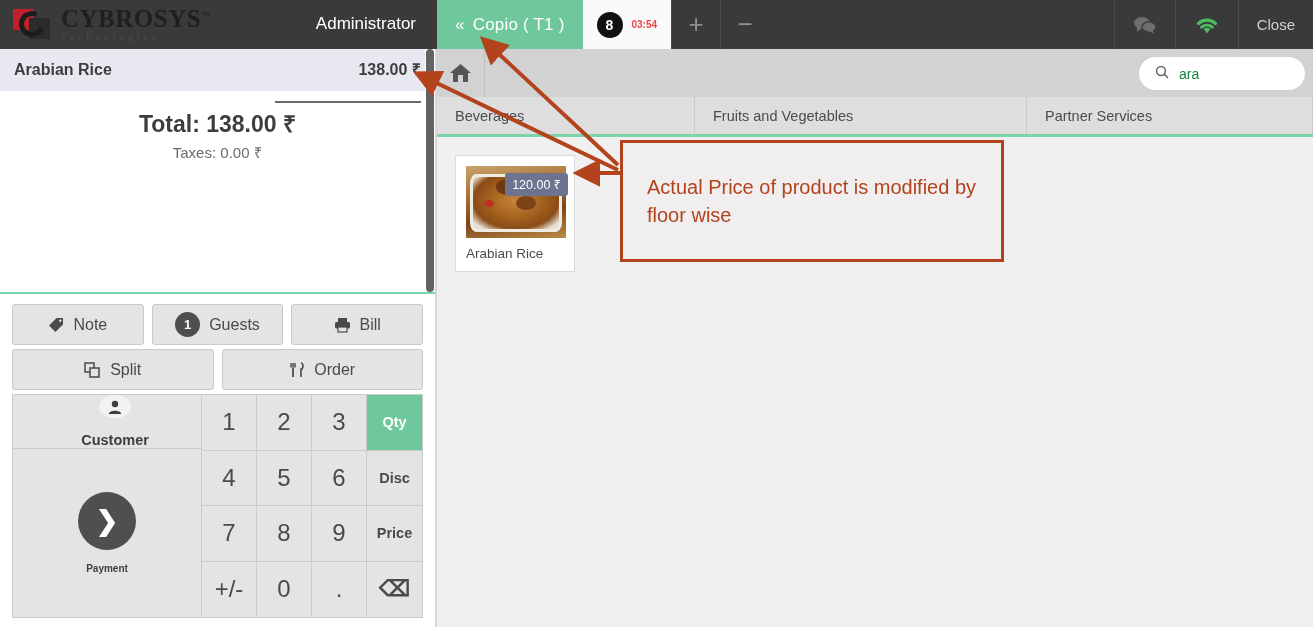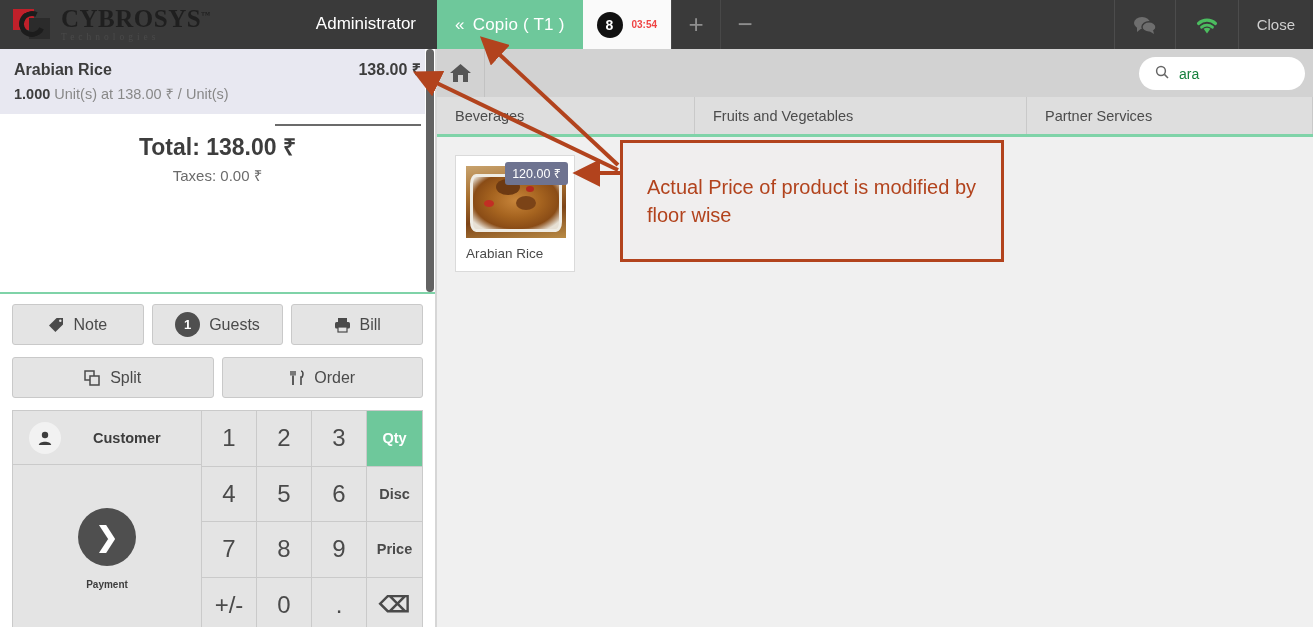--- a/index.html
+++ b/index.html
@@ -96,41 +96,42 @@
     position: absolute; right: 0; top: 0; width: 10px; height: 243px; background: #ffffff;
   }
   .scrollbar-v .thumb {
     position: absolute; right: 1px; top: 0; width: 8px; height: 243px; background: #636363;
     border-radius: 4px;
   }
   .panel-divider { border-top: 2px solid #7fd3a8; }
 
   
   .actions { padding: 10px 12px 0 12px; }
-  .act-row { display: flex; gap: 8px; margin-bottom: 12px; }
+  .act-row { display: flex; gap: 8px; margin-bottom: 4px; }
   .act-btn {
     flex: 1; height: 41px; background: #e4e4e4; border: 1px solid #c9c9c9;
     border-radius: 3px; display: flex; align-items: center; justify-content: center;
     gap: 9px; font-size: 16px; color: #4a4a4a;
   }
   .act-btn .ico { font-size: 15px; color: #4a4a4a; display: inline-flex; }
   .guest-badge {
     width: 25px; height: 25px; border-radius: 50%; background: #4f4f4f; color: #fff;
     font-size: 13px; font-weight: bold; display: flex; align-items: center; justify-content: center;
   }
 
   
   .padwrap {
     margin: 4px 12px 0 12px; border: 1px solid #cacaca; display: flex; height: 224px;
     background: #e4e4e4;
   }
   .padleft { width: 189px; display: flex; flex-direction: column; border-right: 1px solid #cacaca; }
   .customer-row {
-    height: 54px; display: flex; align-items: center; gap: 32px; padding-left: 16px;
+    height: 54px; display: flex; align-items: center; gap: 14px; padding-left: 16px;
     border-bottom: 1px solid #cacaca;
+    flex-direction: column;
   }
   .cust-avatar {
     width: 32px; height: 32px; border-radius: 50%; background: #f2f2f2;
     display: flex; align-items: center; justify-content: center; color: #3d3d3d; font-size: 17px;
   }
   .cust-label { font-size: 14.5px; font-weight: bold; color: #3d3d3d; }
   .paybox { flex: 1; display: flex; flex-direction: column; align-items: center; justify-content: center; }
   .pay-circle {
     width: 58px; height: 58px; border-radius: 50%; background: #4f4f4f;
     display: flex; align-items: center; justify-content: center; color: #ffffff;
@@ -186,21 +187,21 @@
   .plate {
     position: absolute; left: 4px; top: 8px; width: 92px; height: 58px;
     background: radial-gradient(ellipse at 50% 45%, #c8853a 0%, #a5631f 42%, #8a4c16 70%, #e7e0d4 88%);
     border-radius: 6px / 10px; border: 3px solid #efece4;
   }
   .chunk1 { position: absolute; left: 30px; top: 13px; width: 24px; height: 16px; background: #6d3a13; border-radius: 50%; }
   .chunk2 { position: absolute; left: 50px; top: 30px; width: 20px; height: 14px; background: #7b4317; border-radius: 50%; }
   .chunk3 { position: absolute; left: 18px; top: 34px; width: 10px; height: 7px; background: #c22e24; border-radius: 50%; }
   .chunk4 { position: absolute; left: 60px; top: 20px; width: 8px; height: 6px; background: #b4291f; border-radius: 50%; }
   .pbadge {
-    position: absolute; right: 6px; top: 6px; background: #6e7390; color: #ffffff;
+    position: absolute; right: 6px; top: 17px; background: #6e7390; color: #ffffff;
     font-size: 12.5px; padding: 3px 7px; border-radius: 3px;
   }
   .pname {
     font-size: 13.5px; color: #4a4a4a; padding: 9px 0 9px 0; line-height: 1.1;
   }
 
   
   .anno-layer { position: absolute; left: 0; top: 0; width: 1313px; height: 627px; pointer-events: none; }
   .anno-box {
     position: absolute; left: 620px; top: 140px; width: 384px; height: 122px;
@@ -268,21 +269,20 @@
   </div>
 
   <div class="leftpanel">
 
     <div class="orderlines">
       <div class="orderline">
         <div class="ol-top">
           <span class="ol-name">Arabian Rice</span>
           <span class="ol-price">138.00 ₹</span>
         </div>
-        <div class="ol-sub"><b>1.000</b><span> Unit(s) at 138.00 ₹ / Unit(s)</span></div>
       </div>
 
       <div class="totals">
         <div class="totals-rule"></div>
         <div class="total-line">Total: 138.00 ₹</div>
         <div class="tax-line">Taxes: 0.00 ₹</div>
       </div>
 
       <div class="scrollbar-v">
         <div class="thumb"></div>

